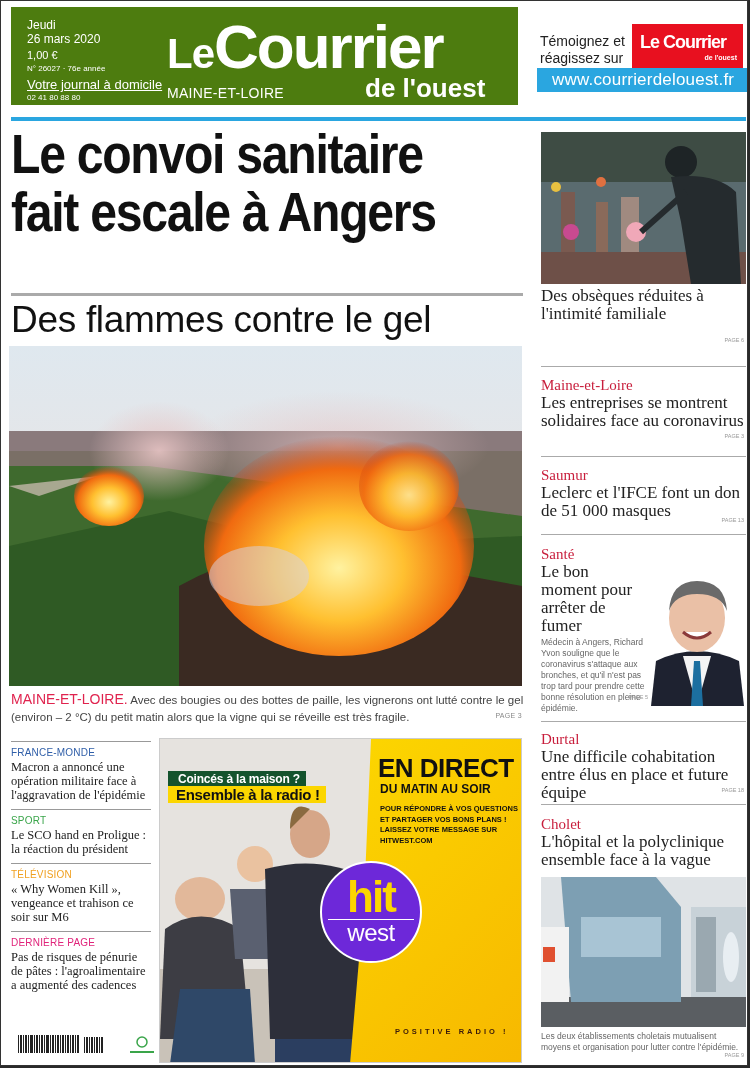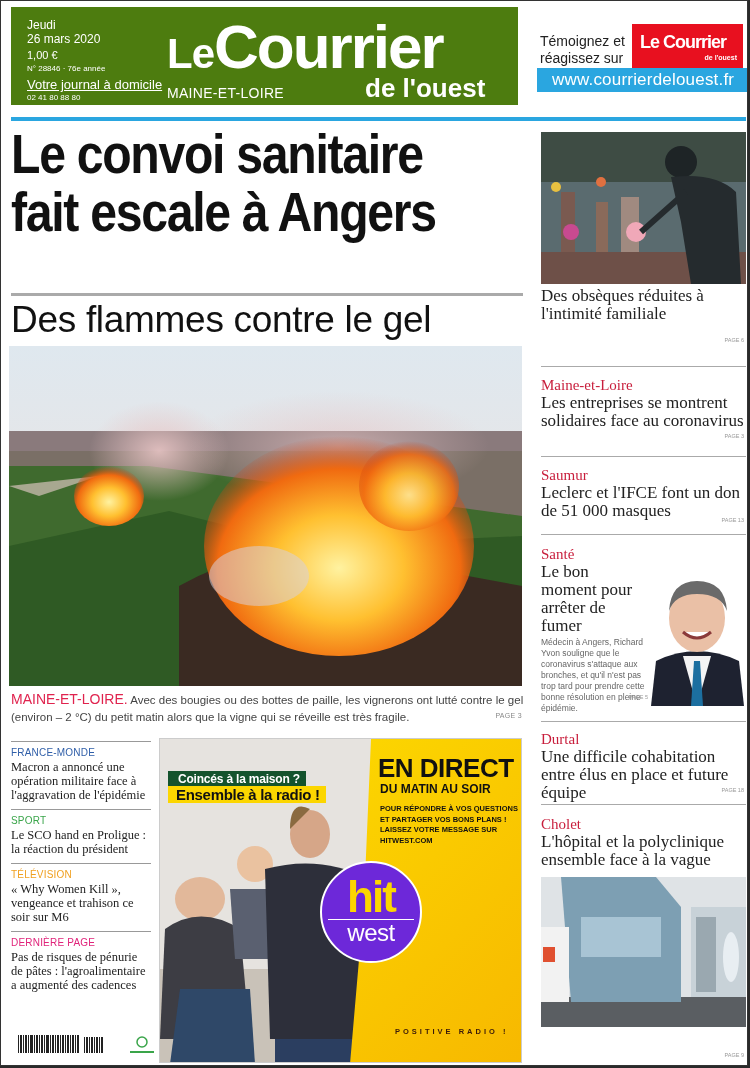--- a/index.html
+++ b/index.html
@@ -80,21 +80,21 @@
 </head>
 <body>
 
 <div class="page">
 
   <div class="masthead sans">
     <div class="mast-meta">
       <div class="d1">Jeudi</div>
       <div class="d2">26 mars 2020</div>
       <div class="price">1,00 €</div>
-      <div class="num">N° 28846 · 76e année</div>
+      <div class="num">N° 26027 · 76e année</div>
       <div class="home">Votre journal à domicile</div>
       <div class="tel">02 41 80 88 80</div>
     </div>
     <div class="mast-logo">
       <span class="le">Le</span><span class="courrier">Courrier</span>
     </div>
     <div class="mast-region">MAINE-ET-LOIRE</div>
     <div class="mast-ouest">de l'ouest</div>
   </div>
 
@@ -313,16 +313,17 @@
       <rect width="205" height="150" fill="#dfe3e6"></rect>
       <rect x="0" y="120" width="205" height="30" fill="#5a5e62"></rect>
       <path d="M20 0 L115 0 L140 30 L140 125 L30 125 Z" fill="#7d9fb3"></path>
       <rect x="40" y="40" width="80" height="40" fill="#a8c4d4"></rect>
       <rect x="0" y="50" width="28" height="75" fill="#f2f2f2"></rect>
       <rect x="2" y="70" width="12" height="15" fill="#e05030"></rect>
       <rect x="150" y="30" width="55" height="90" fill="#c8d2d8"></rect>
       <rect x="155" y="40" width="20" height="75" fill="#9aa8b0"></rect>
       <ellipse cx="190" cy="80" rx="8" ry="25" fill="#e8eef2"></ellipse>
     </svg>
+    <div class="r-desc sans" style="margin-top:4px">Les deux établissements choletais mutualisent moyens et organisation pour lutter contre l'épidémie.</div>
     <span class="r-pageref sans" style="top:236px">PAGE 9</span>
   </div>
 
 </div>
 
 </body></html>

